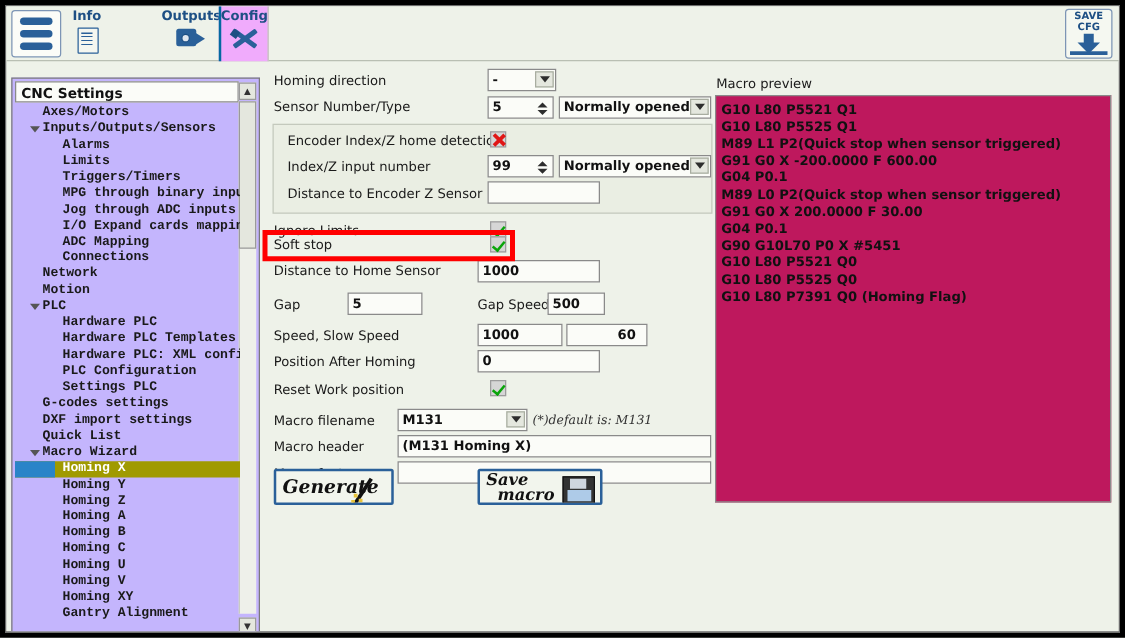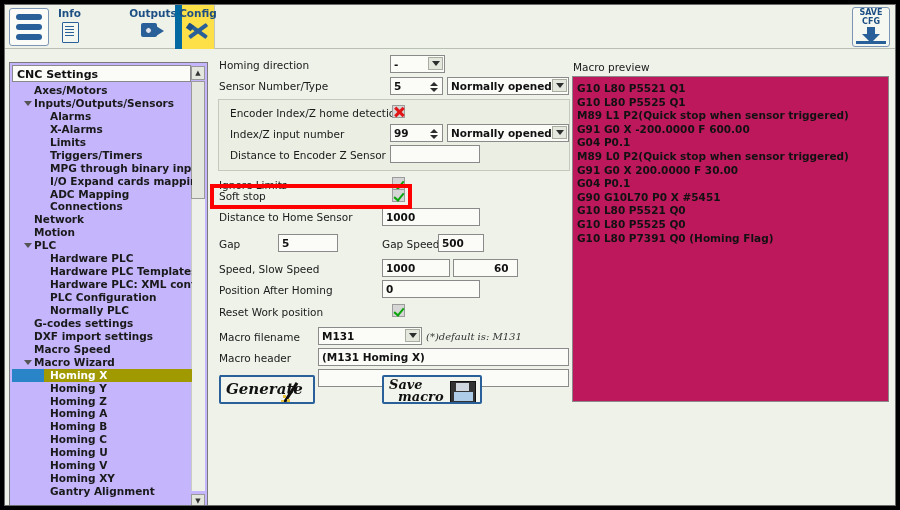--- a/index.html
+++ b/index.html
@@ -48,22 +48,22 @@
     align-items: center; justify-content: flex-start;
     padding-top: 2px;
     cursor: pointer;
   }
   .tab .tab-label {
     font-size: 10.5px; font-weight: bold;
     color: #1d4f84; line-height: 13px;
     white-space: nowrap;
   }
   .tab.active {
-    background: #fde047;
-    border-left: 7px solid #0369a1;
+    background: #f0abfc;
+    border-left: 2px solid #0369a1;
     border-right: 1px solid #c2c7bb;
   }
   .tab .glyph { margin-top: 1px; }
 
   
   .ic-doc {
     width: 20px; height: 22px; position: relative;
   }
   .ic-doc::before {
     content: ""; position: absolute; left: 2px; top: 1px;
@@ -196,20 +196,21 @@
     overflow: hidden;
   }
   .tnode {
     position: relative;
     height: 12.95px;
     font-size: 10.5px; font-weight: bold;
     color: #1a1a1a;
     white-space: nowrap;
     cursor: pointer;
     line-height: 12.95px;
+    font-family: Liberation Mono, monospace;
   }
   .tnode .tlabel { position: absolute; top: 0; }
   .tnode.lvl1 .tlabel { left: 22px; }
   .tnode.lvl2 .tlabel { left: 38px; }
   .tnode .twist {
     position: absolute; left: 12px; top: 4px;
     width: 0; height: 0;
     border-left: 4px solid transparent;
     border-right: 4px solid transparent;
     border-top: 5px solid #555;
@@ -462,30 +463,30 @@
           <span class="tlabel">Axes/Motors</span>
         </div>
         <div class="tnode lvl1">
           <span class="twist"></span>
           <span class="tlabel">Inputs/Outputs/Sensors</span>
         </div>
         <div class="tnode lvl2">
           <span class="tlabel">Alarms</span>
         </div>
         <div class="tnode lvl2">
-          <span class="tlabel">X-Alarms</span>
-        </div>
-        <div class="tnode lvl2">
           <span class="tlabel">Limits</span>
         </div>
         <div class="tnode lvl2">
           <span class="tlabel">Triggers/Timers</span>
         </div>
         <div class="tnode lvl2">
           <span class="tlabel">MPG through binary inputs</span>
+        </div>
+        <div class="tnode lvl2">
+          <span class="tlabel">Jog through ADC inputs</span>
         </div>
         <div class="tnode lvl2">
           <span class="tlabel">I/O Expand cards mapping</span>
         </div>
         <div class="tnode lvl2">
           <span class="tlabel">ADC Mapping</span>
         </div>
         <div class="tnode lvl2">
           <span class="tlabel">Connections</span>
         </div>
@@ -505,30 +506,30 @@
         <div class="tnode lvl2">
           <span class="tlabel">Hardware PLC Templates</span>
         </div>
         <div class="tnode lvl2">
           <span class="tlabel">Hardware PLC: XML configs</span>
         </div>
         <div class="tnode lvl2">
           <span class="tlabel">PLC Configuration</span>
         </div>
         <div class="tnode lvl2">
-          <span class="tlabel">Normally PLC</span>
+          <span class="tlabel">Settings PLC</span>
         </div>
         <div class="tnode lvl1">
           <span class="tlabel">G-codes settings</span>
         </div>
         <div class="tnode lvl1">
           <span class="tlabel">DXF import settings</span>
         </div>
         <div class="tnode lvl1">
-          <span class="tlabel">Macro Speed</span>
+          <span class="tlabel">Quick List</span>
         </div>
         <div class="tnode lvl1">
           <span class="twist"></span>
           <span class="tlabel">Macro Wizard</span>
         </div>
         <div class="tnode lvl2 selected">
           <span class="selbar"></span>
           <span class="tlabel">Homing X</span>
         </div>
         <div class="tnode lvl2">

